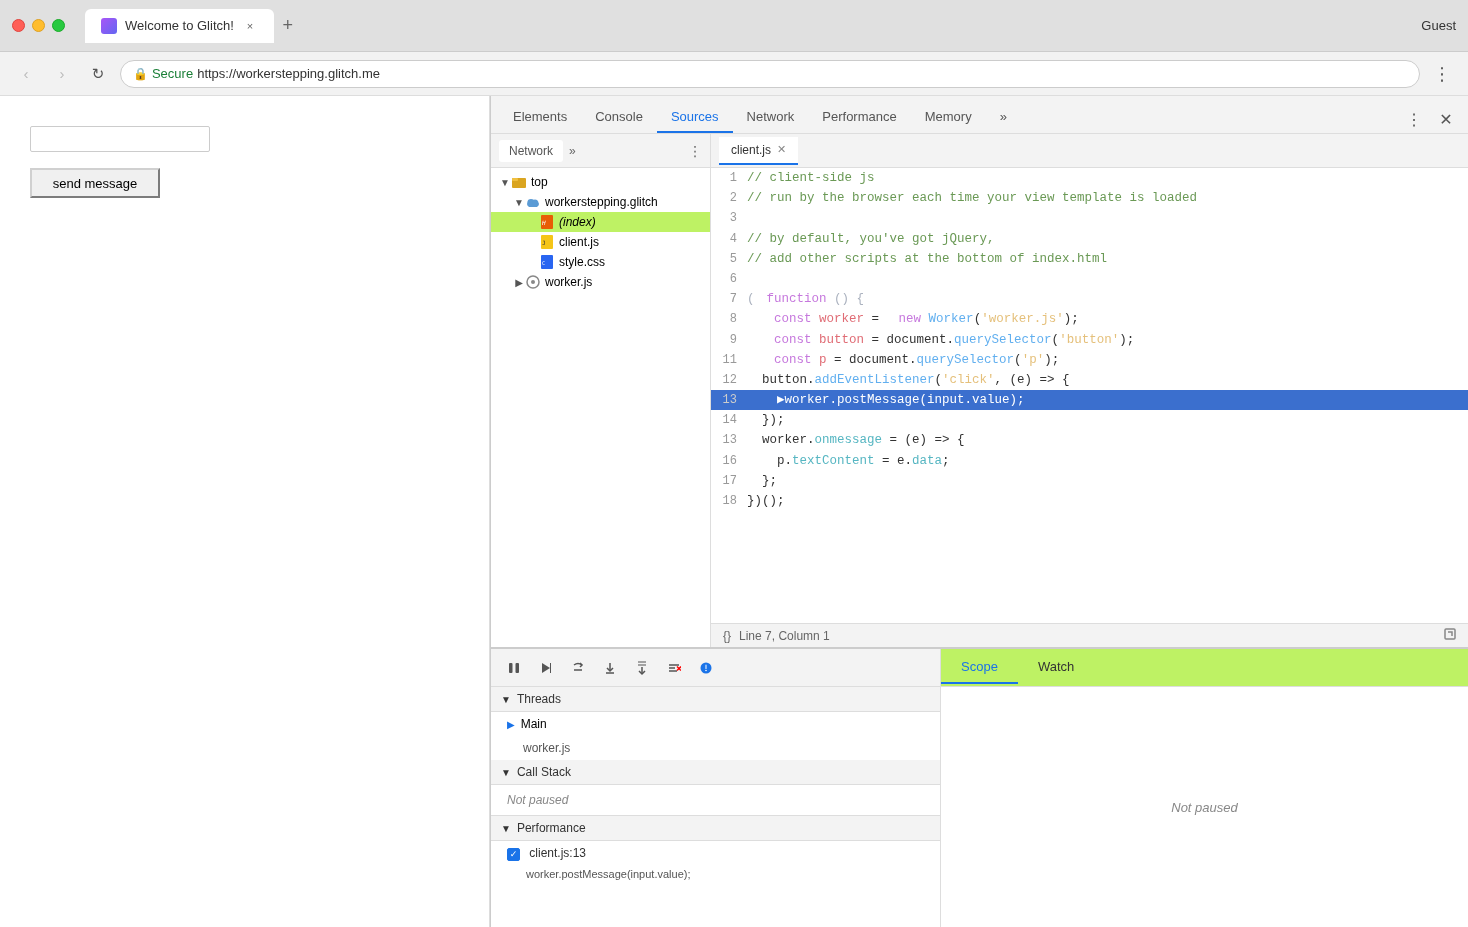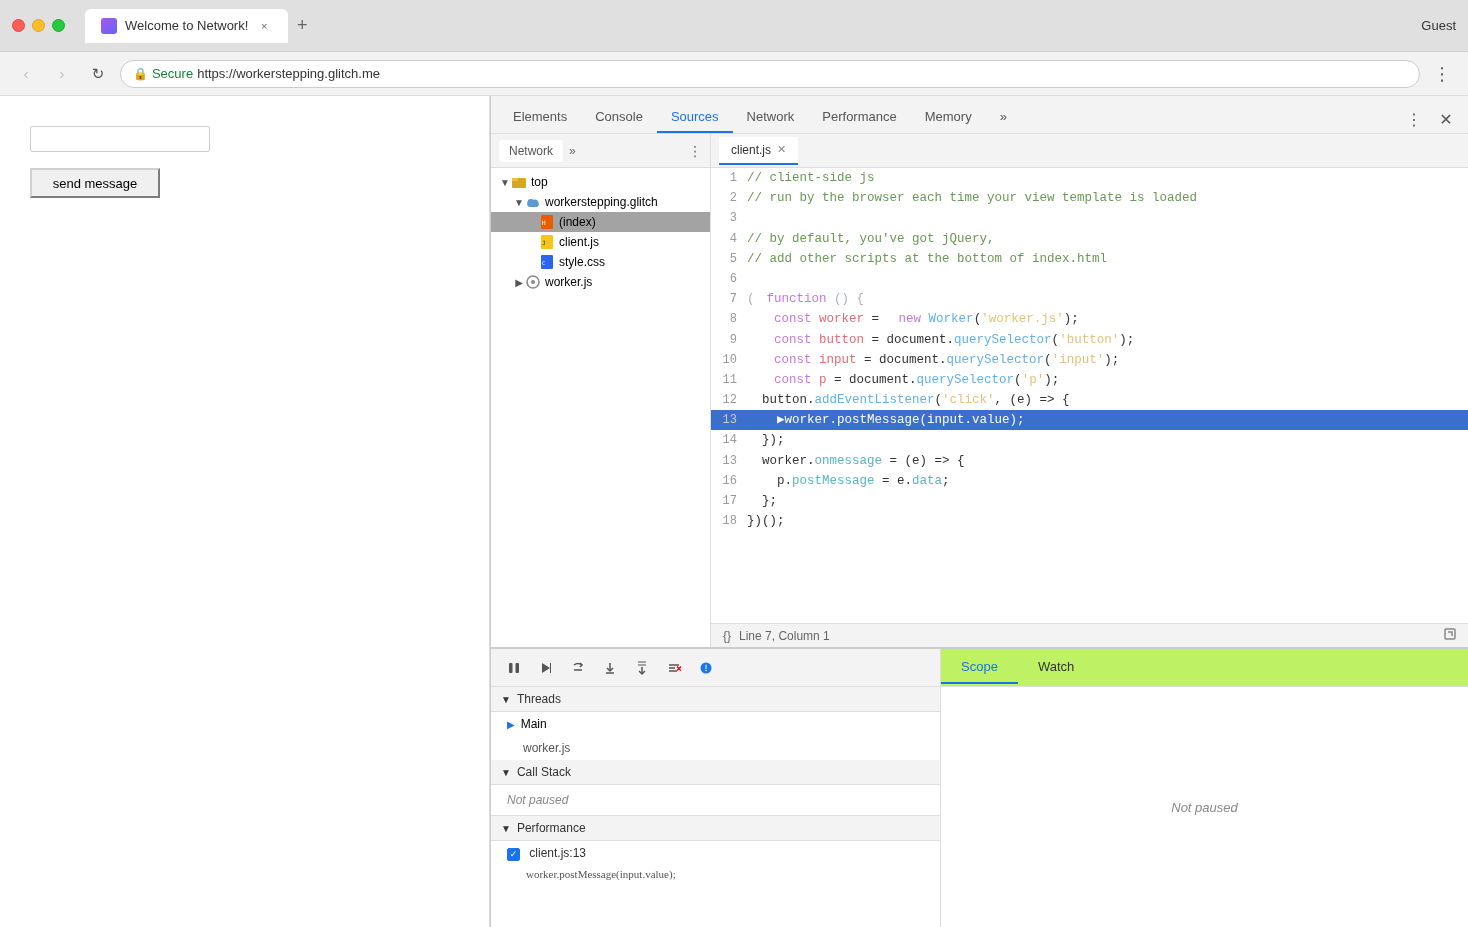--- a/index.html
+++ b/index.html
@@ -57,21 +57,21 @@
     .dt-left-panel { width: 220px; min-width: 220px; border-right: 1px solid #ddd; display: flex; flex-direction: column; overflow: hidden; }
 
     .dt-panel-tabs { height: 34px; background: #f3f3f3; border-bottom: 1px solid #ddd; display: flex; align-items: center; padding: 0 8px; gap: 4px; }
     .dt-panel-tab { padding: 4px 10px; font-size: 12px; color: #555; cursor: pointer; }
     .dt-panel-tab.active { background: #fff; border-radius: 3px; }
     .dt-panel-more { margin-left: 2px; font-size: 12px; color: #666; cursor: pointer; }
     .dt-panel-menu { margin-left: auto; font-size: 14px; color: #666; cursor: pointer; }
 
     .file-tree { flex: 1; overflow-y: auto; font-size: 12px; padding: 4px 0; }
     .tree-item { display: flex; align-items: center; padding: 2px 8px; cursor: pointer; white-space: nowrap; }
-    .tree-item.selected { background: #a3a3a3; }
+    .tree-item.selected { background: #bef264; font-style: italic; }
     .tree-indent { display: inline-block; }
     .tree-arrow { width: 12px; display: inline-flex; align-items: center; justify-content: center; color: #555; font-size: 10px; }
     .tree-icon { width: 16px; height: 16px; margin-right: 4px; display: inline-flex; align-items: center; justify-content: center; font-size: 10px; }
 
     
     .dt-center-panel { flex: 1; display: flex; flex-direction: column; overflow: hidden; }
 
     .editor-tabs { height: 34px; background: #f3f3f3; border-bottom: 1px solid #ddd; display: flex; align-items: center; padding: 0 8px; }
     .editor-tab { padding: 6px 12px; font-size: 12px; color: #333; cursor: pointer; display: flex; align-items: center; gap: 6px; border-bottom: 2px solid transparent; }
     .editor-tab.active { background: #fff; border-bottom: 2px solid #1a73e8; }
@@ -116,21 +116,21 @@
     .thread-item { display: flex; align-items: center; padding: 5px 16px; font-size: 12px; cursor: pointer; }
     .thread-arrow { color: #1a73e8; margin-right: 6px; font-size: 10px; }
 
     .call-stack-msg { padding: 8px 16px; font-size: 12px; color: #888; font-style: italic; }
 
     .bp-section-header { display: flex; align-items: center; padding: 5px 10px; background: #f3f3f3; border-top: 1px solid #ddd; border-bottom: 1px solid #ddd; font-size: 12px; color: #333; cursor: pointer; user-select: none; }
     .bp-item { padding: 5px 16px; font-size: 12px; }
     .bp-checkbox { display: inline-flex; align-items: center; margin-right: 6px; }
     .bp-cb { width: 13px; height: 13px; background: #1a73e8; border: 1px solid #1a73e8; border-radius: 2px; display: inline-flex; align-items: center; justify-content: center; color: white; font-size: 9px; }
     .bp-file { color: #333; font-weight: 500; }
-    .bp-code { padding: 2px 16px 5px 35px; font-size: 11px; color: #555; font-family: Liberation Serif, serif; }
+    .bp-code { padding: 2px 16px 5px 35px; font-size: 11px; color: #555; font-family: Liberation Sans, sans-serif; }
 
     
     .scope-panel { flex: 1; display: flex; flex-direction: column; }
     .scope-tabs { height: 38px; background: #bef264; border-bottom: 1px solid #ddd; display: flex; align-items: center; padding: 0; }
     .scope-tab { padding: 8px 20px; font-size: 13px; color: #333; cursor: pointer; border-bottom: 2px solid transparent; }
     .scope-tab.active { border-bottom: 2px solid #1a73e8; color: #1a73e8; }
     .scope-content { flex: 1; display: flex; align-items: center; justify-content: center; }
     .not-paused { font-size: 13px; color: #888; font-style: italic; }
 
     
@@ -148,21 +148,21 @@
 
   <div class="title-bar">
     <div class="traffic-lights">
       <div class="tl tl-red"></div>
       <div class="tl tl-yellow"></div>
       <div class="tl tl-green"></div>
     </div>
     <div class="tab-bar">
       <div class="tab">
         <div class="tab-favicon"></div>
-        <span>Welcome to Network!</span>
+        <span>Welcome to Glitch!</span>
         <div class="tab-close">×</div>
       </div>
       <div class="new-tab-btn">+</div>
     </div>
     <div class="guest-label">Guest</div>
   </div>
 
   <div class="nav-bar">
     <div class="nav-btn disabled">‹</div>
     <div class="nav-btn disabled">›</div>
@@ -345,24 +345,20 @@
             <div class="code-line">
               <span class="line-num">8</span>
               <span class="line-content">  <span class="c-keyword">const</span> <span class="c-var">worker</span> = <span class="c-keyword">new</span> <span class="c-func">Worker</span>(<span class="c-string">'worker.js'</span>);</span>
             </div>
 
             <div class="code-line">
               <span class="line-num">9</span>
               <span class="line-content">  <span class="c-keyword">const</span> <span class="c-var">button</span> = document.<span class="c-func">querySelector</span>(<span class="c-string">'button'</span>);</span>
             </div>
 
-            <div class="code-line">
-              <span class="line-num">10</span>
-              <span class="line-content">  <span class="c-keyword">const</span> <span class="c-var">input</span> = document.<span class="c-func">querySelector</span>(<span class="c-string">'input'</span>);</span>
-            </div>
 
             <div class="code-line">
               <span class="line-num">11</span>
               <span class="line-content">  <span class="c-keyword">const</span> <span class="c-var">p</span> = document.<span class="c-func">querySelector</span>(<span class="c-string">'p'</span>);</span>
             </div>
 
             <div class="code-line">
               <span class="line-num">12</span>
               <span class="line-content">  button.<span class="c-func">addEventListener</span>(<span class="c-string">'click'</span>, (e) =&gt; {</span>
             </div>
@@ -377,21 +373,21 @@
               <span class="line-content">  });</span>
             </div>
 
             <div class="code-line">
               <span class="line-num">13</span>
               <span class="line-content">  worker.<span class="c-prop">onmessage</span> = (e) =&gt; {</span>
             </div>
 
             <div class="code-line">
               <span class="line-num">16</span>
-              <span class="line-content">    p.<span class="c-prop">postMessage</span> = e.<span class="c-prop">data</span>;</span>
+              <span class="line-content">    p.<span class="c-prop">textContent</span> = e.<span class="c-prop">data</span>;</span>
             </div>
 
             <div class="code-line">
               <span class="line-num">17</span>
               <span class="line-content">  };</span>
             </div>
 
             <div class="code-line">
               <span class="line-num">18</span>
               <span class="line-content">})();</span>

